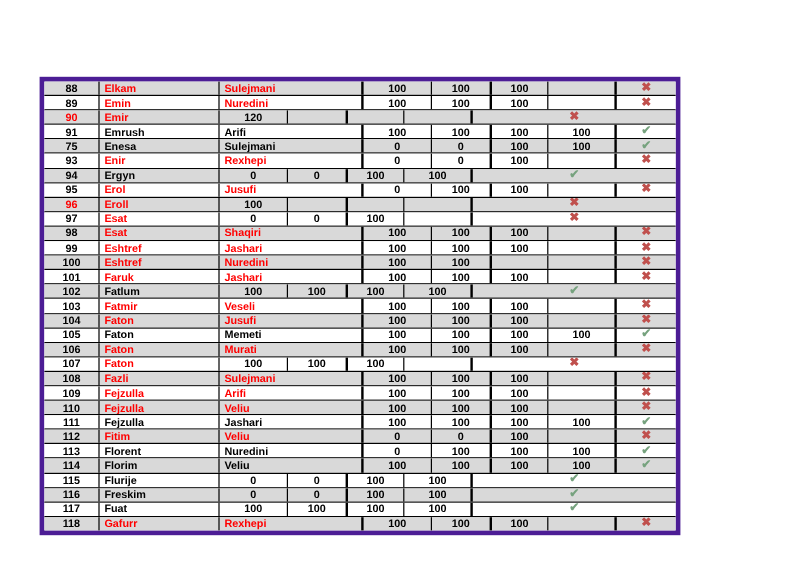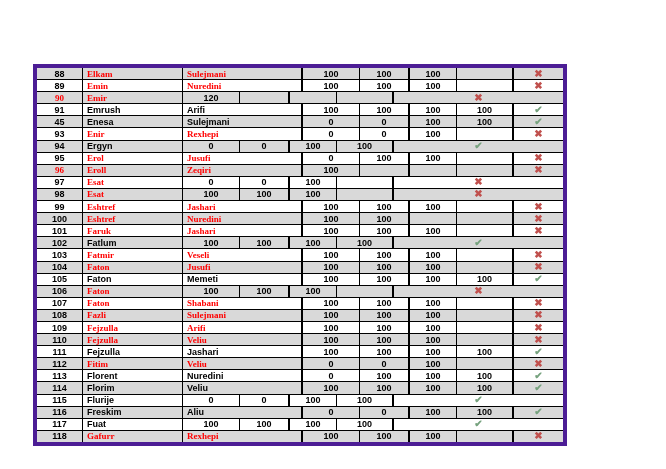--- a/index.html
+++ b/index.html
@@ -25,21 +25,21 @@
     overflow:hidden; white-space:nowrap; flex-shrink:0;
   }
   .col-num    { width:46px; }
   .col-first  { width:100px; justify-content:flex-start; padding-left:4px; }
   .col-last   { width:120px; justify-content:flex-start; padding-left:4px; border-right-width:2px; }
   .col-s1     { width:57px; }
   .col-s2     { width:50px; border-right-width:2px; }
   .col-s3     { width:47px; }
   .col-s4     { width:57px; border-right-width:2px; }
   .col-status { width:57px; flex:1; border-right:none; }
-  .red { color:var(--red,#ff0000);font-family:Liberation Serif, serif; }
+  .red { color:var(--red,#ff0000); }
   .status-icon { font-size:10px; line-height:1; }
   .status-icon.fail { color:var(--fail,#c0504d); }
   .status-icon.pass { color:var(--pass,#76a27e); }
 </style>
 </head>
 <body>
 
 <div class="roster-table">
     <div class="row shaded">
       <div class="cell col-num">88</div>
@@ -82,21 +82,21 @@
       <div class="cell col-last">Arifi</div>
       <div class="cell col-s1">100</div>
       <div class="cell col-s2">100</div>
       <div class="cell col-s3">100</div>
       <div class="cell col-s4">100</div>
       <div class="cell col-status">
         <span class="status-icon pass">✔</span>
       </div>
     </div>
     <div class="row shaded">
-      <div class="cell col-num">45</div>
+      <div class="cell col-num">75</div>
       <div class="cell col-first">Enesa</div>
       <div class="cell col-last">Sulejmani</div>
       <div class="cell col-s1">0</div>
       <div class="cell col-s2">0</div>
       <div class="cell col-s3">100</div>
       <div class="cell col-s4">100</div>
       <div class="cell col-status">
         <span class="status-icon pass">✔</span>
       </div>
     </div>
@@ -131,21 +131,20 @@
       <div class="cell col-s2">100</div>
       <div class="cell col-s3">100</div>
       <div class="cell col-s4"></div>
       <div class="cell col-status">
         <span class="status-icon fail">✖</span>
       </div>
     </div>
     <div class="row shaded">
       <div class="cell col-num red">96</div>
       <div class="cell col-first red">Eroll</div>
-      <div class="cell col-last red">Zeqiri</div>
       <div class="cell col-s1">100</div>
       <div class="cell col-s2"></div>
       <div class="cell col-s3"></div>
       <div class="cell col-s4"></div>
       <div class="cell col-status">
         <span class="status-icon fail">✖</span>
       </div>
     </div>
     <div class="row">
       <div class="cell col-num">97</div>
@@ -154,20 +153,21 @@
       <div class="cell col-s2">0</div>
       <div class="cell col-s3">100</div>
       <div class="cell col-s4"></div>
       <div class="cell col-status">
         <span class="status-icon fail">✖</span>
       </div>
     </div>
     <div class="row shaded">
       <div class="cell col-num">98</div>
       <div class="cell col-first red">Esat</div>
+      <div class="cell col-last red">Shaqiri</div>
       <div class="cell col-s1">100</div>
       <div class="cell col-s2">100</div>
       <div class="cell col-s3">100</div>
       <div class="cell col-s4"></div>
       <div class="cell col-status">
         <span class="status-icon fail">✖</span>
       </div>
     </div>
     <div class="row">
       <div class="cell col-num">99</div>
@@ -248,32 +248,32 @@
       <div class="cell col-s2">100</div>
       <div class="cell col-s3">100</div>
       <div class="cell col-s4">100</div>
       <div class="cell col-status">
         <span class="status-icon pass">✔</span>
       </div>
     </div>
     <div class="row shaded">
       <div class="cell col-num">106</div>
       <div class="cell col-first red">Faton</div>
+      <div class="cell col-last red">Murati</div>
       <div class="cell col-s1">100</div>
       <div class="cell col-s2">100</div>
       <div class="cell col-s3">100</div>
       <div class="cell col-s4"></div>
       <div class="cell col-status">
         <span class="status-icon fail">✖</span>
       </div>
     </div>
     <div class="row">
       <div class="cell col-num">107</div>
       <div class="cell col-first red">Faton</div>
-      <div class="cell col-last red">Shabani</div>
       <div class="cell col-s1">100</div>
       <div class="cell col-s2">100</div>
       <div class="cell col-s3">100</div>
       <div class="cell col-s4"></div>
       <div class="cell col-status">
         <span class="status-icon fail">✖</span>
       </div>
     </div>
     <div class="row shaded">
       <div class="cell col-num">108</div>
@@ -366,21 +366,20 @@
       <div class="cell col-s2">0</div>
       <div class="cell col-s3">100</div>
       <div class="cell col-s4">100</div>
       <div class="cell col-status">
         <span class="status-icon pass">✔</span>
       </div>
     </div>
     <div class="row shaded">
       <div class="cell col-num">116</div>
       <div class="cell col-first">Freskim</div>
-      <div class="cell col-last">Aliu</div>
       <div class="cell col-s1">0</div>
       <div class="cell col-s2">0</div>
       <div class="cell col-s3">100</div>
       <div class="cell col-s4">100</div>
       <div class="cell col-status">
         <span class="status-icon pass">✔</span>
       </div>
     </div>
     <div class="row">
       <div class="cell col-num">117</div>

